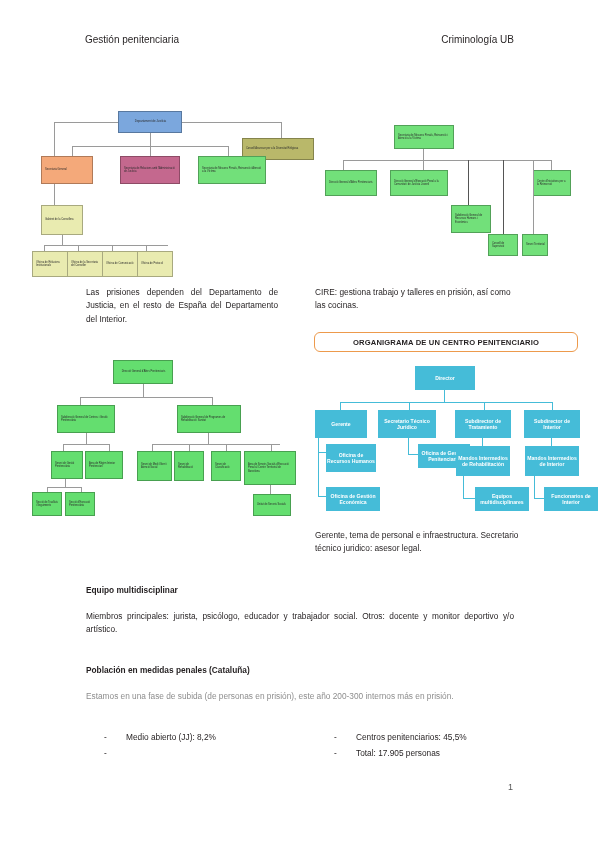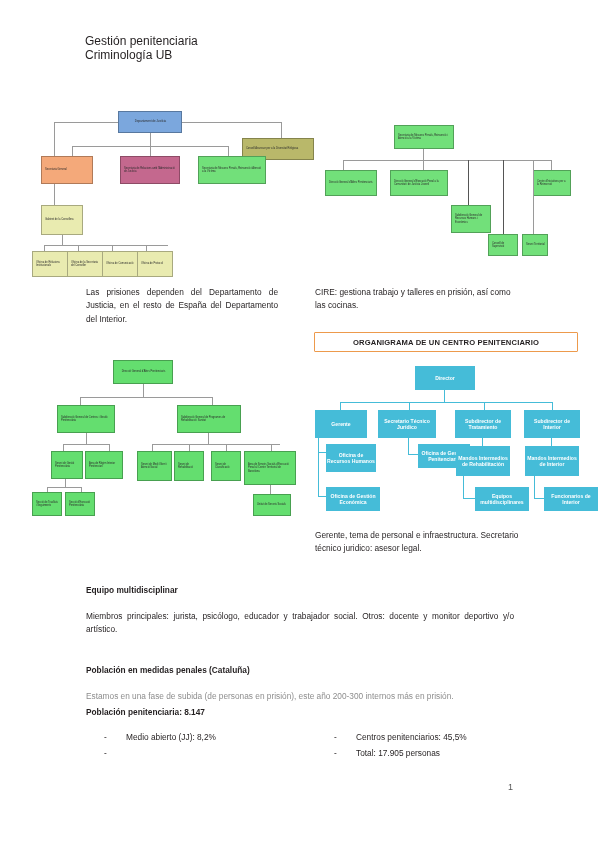--- a/index.html
+++ b/index.html
@@ -7,21 +7,21 @@
     width:599px;height:848px;
     background:#ffffff;
     font-family:"Liberation Sans", sans-serif;
     color:#231f20;
     position:relative;
     overflow:hidden;
   }
   .page{position:absolute;inset:0;}
 
   
-  .hdr{position:absolute;top:34px;left:85px;right:85px;display:flex;justify-content:space-between;font-size:12px;color:#231f20;flex-direction:column;}
+  .hdr{position:absolute;top:34px;left:85px;right:85px;display:flex;justify-content:space-between;font-size:10px;color:#231f20;}
   .tema{position:absolute;top:68px;left:0;width:599px;text-align:center;font-size:8.6px;font-weight:bold;letter-spacing:.1px;}
   .tema span{display:inline-block;padding-left:26px;}
 
   
   .chart{position:absolute;}
   .nd{position:absolute;box-sizing:border-box;border:1px solid rgba(0,0,0,.28);
       display:flex;align-items:center;justify-content:flex-start;
       font-size:2.6px;line-height:1.28;padding:2px 2px 2px 3px;color:#2b2b2b;
       overflow:hidden;}
   .nd.ctr{justify-content:center;text-align:center;}
@@ -38,21 +38,21 @@
   .c-yellow{background:#e9ebb0;}
   .c-green2{background:#64de6f;}
 
   
   .para{position:absolute;font-size:8.3px;line-height:1.62;color:#231f20;}
   .just{text-align:justify;}
   .bold{font-weight:bold;}
   .grey{color:#8d8d8d;}
 
   
-  .og-title{position:absolute;box-sizing:border-box;border:1.4px solid #ed9a4c;border-radius:1px;
+  .og-title{position:absolute;box-sizing:border-box;border:1.4px solid #ed9a4c;border-radius:6px;
     display:flex;align-items:center;justify-content:center;font-size:7.6px;font-weight:bold;color:#231f20;letter-spacing:.15px;}
   .cy{position:absolute;box-sizing:border-box;background:#45bcd8;border:0;
       display:flex;align-items:center;justify-content:center;text-align:center;
       font-size:5.1px;font-weight:bold;line-height:1.2;color:#ffffff;padding:1px;}
   .cyl{position:absolute;background:#45bcd8;}
   .cylh{height:1.2px;}
   .cylv{width:1.2px;}
 
   
   .bullets{position:absolute;font-size:8.3px;line-height:1.95;}
@@ -205,21 +205,20 @@
     <div class="cy" style="left:232px;top:155px;width:54px;height:24px;">Funcionarios de Interior</div>
   </div>
 
   <div class="para bold" style="left:86px;top:584px;width:420px;">Equipo multidisciplinar</div>
 
   <div class="para" style="left:315px;top:529px;width:204px;">Gerente, tema de personal e infraestructura. Secretario técnico juridico: asesor legal.</div>
   <div class="para just" style="left:86px;top:610px;width:428px;">Miembros principales: jurista, psicólogo, educador y trabajador social. Otros: docente y monitor deportivo y/o artístico.</div>
 
   <div class="para bold" style="left:86px;top:664px;width:420px;">Población en medidas penales (Cataluña)</div>
   <div class="para grey" style="left:86px;top:690px;width:430px;">Estamos en una fase de subida (de personas en prisión), este año 200-300 internos más en prisión.</div>
-  <div class="para bold" style="left:86px;top:706px;width:430px;">Población penitenciaria: 8.147</div>
 
   <div class="bullets" style="left:104px;top:729px;width:210px;">
     <div class="row">
       <span class="dash">-</span>
       <span>Medio abierto (JJ): 8,2%</span>
     </div>
     <div class="row">
       <span class="dash">-</span>
     </div>
   </div>

